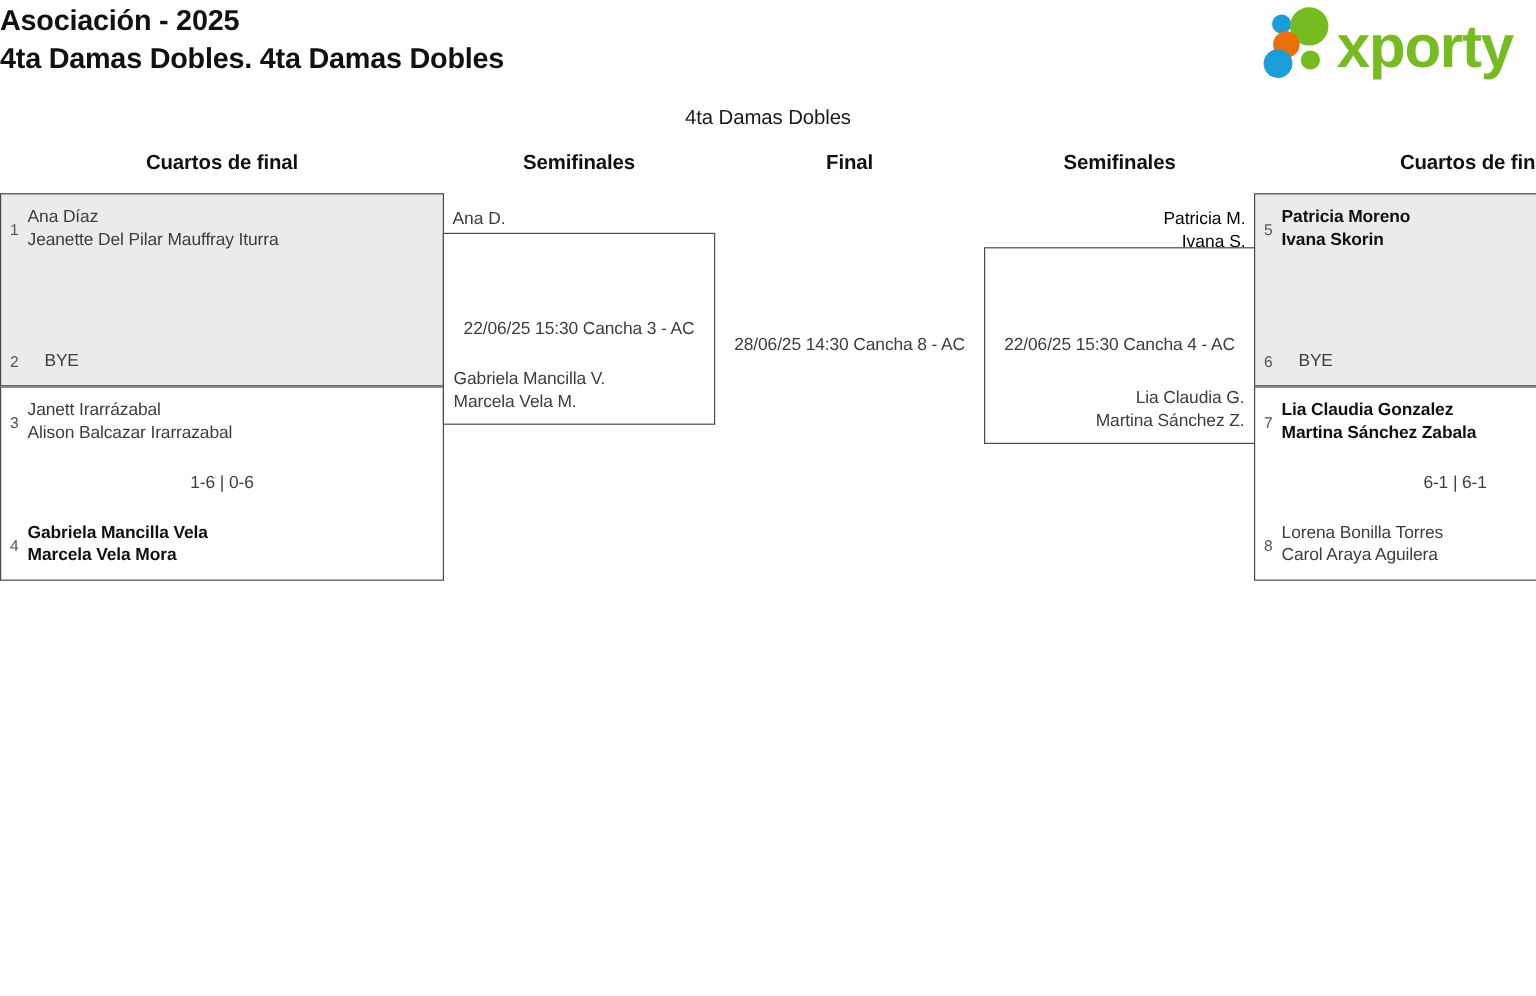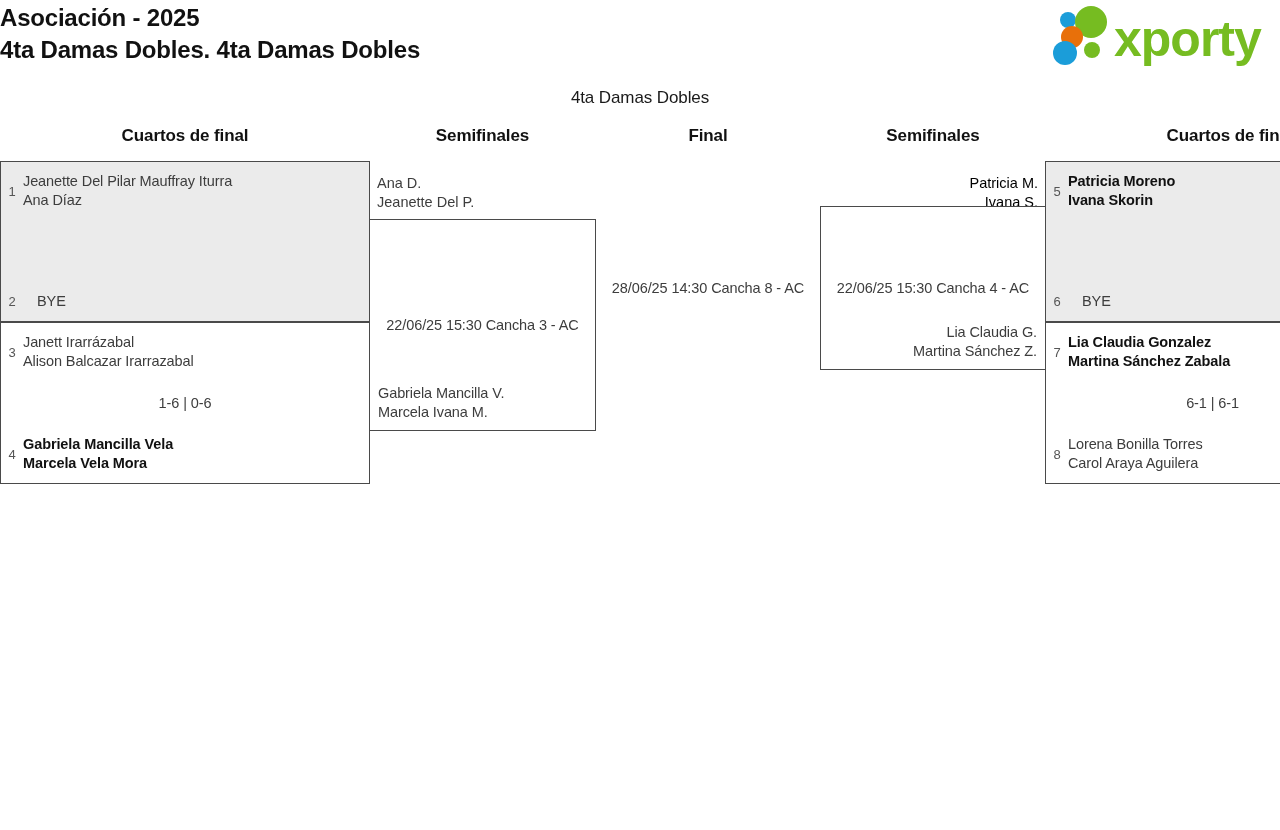--- a/index.html
+++ b/index.html
@@ -161,22 +161,22 @@
   <div class="col-header" style="left:0;   top:0;  width:370px;">Cuartos de final</div>
   <div class="col-header" style="left:369px;top:0;  width:227px;">Semifinales</div>
   <div class="col-header" style="left:595px;top:0;  width:226px;">Final</div>
   <div class="col-header" style="left:820px;top:0;  width:226px;">Semifinales</div>
   <div class="col-header" style="left:1045px;top:0; width:370px;">Cuartos de final</div>
 
   <div class="match shaded" style="left:0; top:35px; width:370px; height:161px;">
     <div class="slot top loser">
       <span class="seed">1</span>
       <span class="names">
+        <span>Ana Díaz</span>
         <span>Jeanette Del Pilar Mauffray Iturra</span>
-        <span>Ana Díaz</span>
       </span>
     </div>
     <div class="slot bot bye">
       <span class="seed">2</span>
       <span class="names">
         <span>BYE</span>
       </span>
     </div>
   </div>
 
@@ -198,26 +198,26 @@
     </div>
   </div>
 
   <div style="position:absolute; left:369px; top:48px; width:227px;">
     <div class="names loser" style="font-size:14.5px; line-height:19px; color:#3d3d3d; padding-left:8px;">
       <span>Ana D.</span>
       <span>Jeanette Del P.</span>
     </div>
   </div>
 
-  <div class="match" style="left:369px; top:93px; width:227px; height:212px;">
+  <div class="match" style="left:369px; top:68px; width:227px; height:160px;">
     <div class="meta">22/06/25 15:30 Cancha 3 - AC</div>
     <div class="slot bot loser" style="bottom:8px;">
       <span class="names" style="padding-left:8px;">
         <span>Gabriela Mancilla V.</span>
-        <span>Marcela Ivana M.</span>
+        <span>Marcela Vela M.</span>
       </span>
     </div>
   </div>
 
   <div class="match noborder" style="left:595px; top:80px; width:226px; height:164px;">
     <div class="meta">28/06/25 14:30 Cancha 8 - AC</div>
   </div>
 
   <div style="position:absolute; left:820px; top:48px; width:226px;">
     <div class="names loser" style="font-size:14.5px; line-height:19px; color:#000000; text-align:right; padding-right:8px;">

